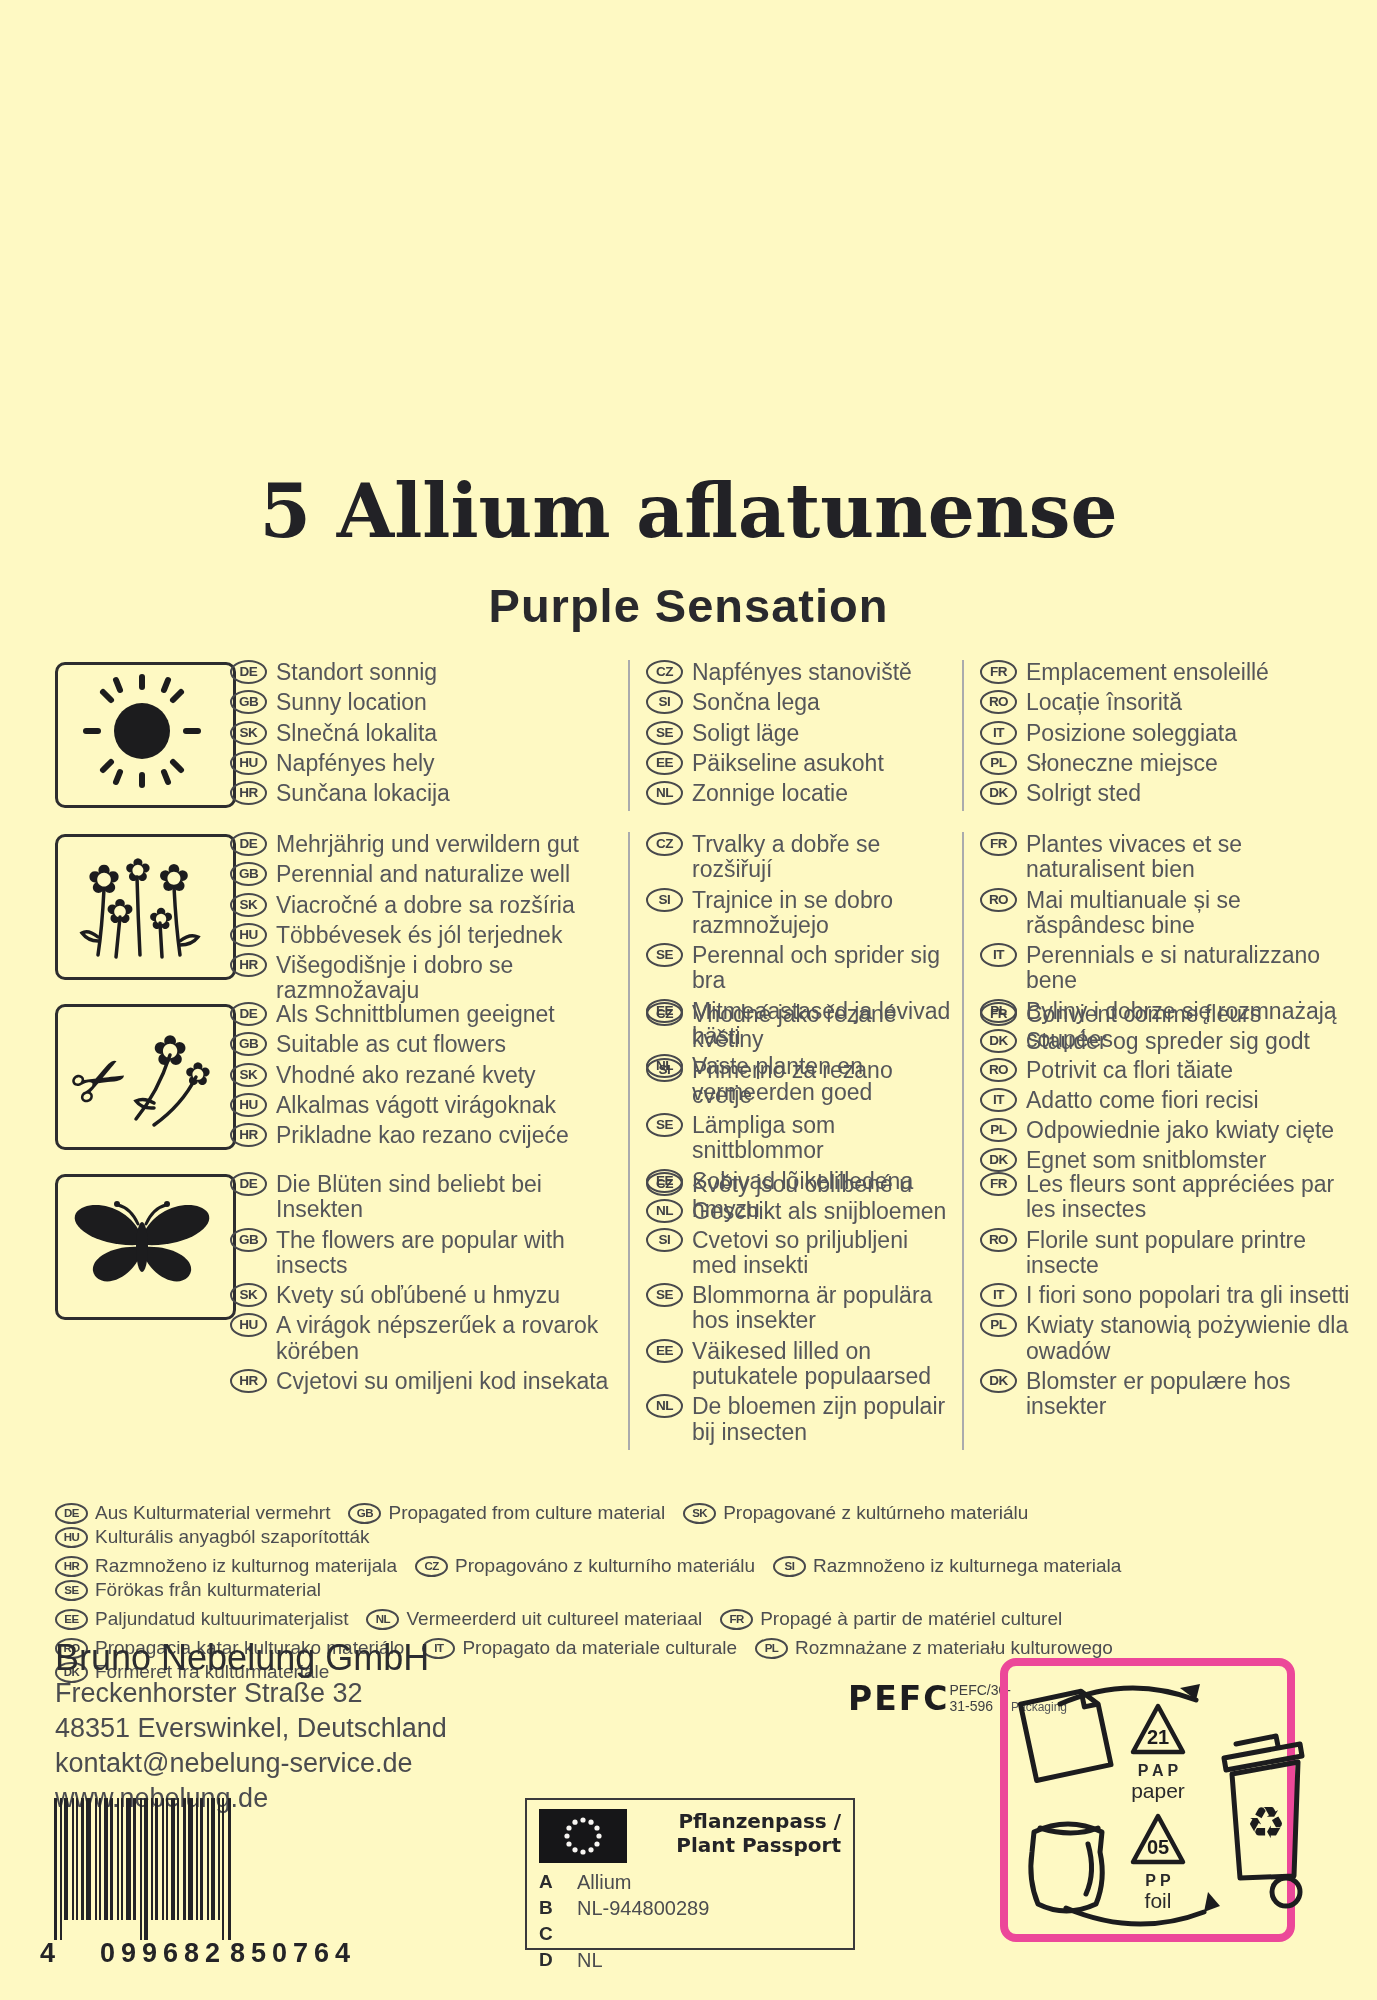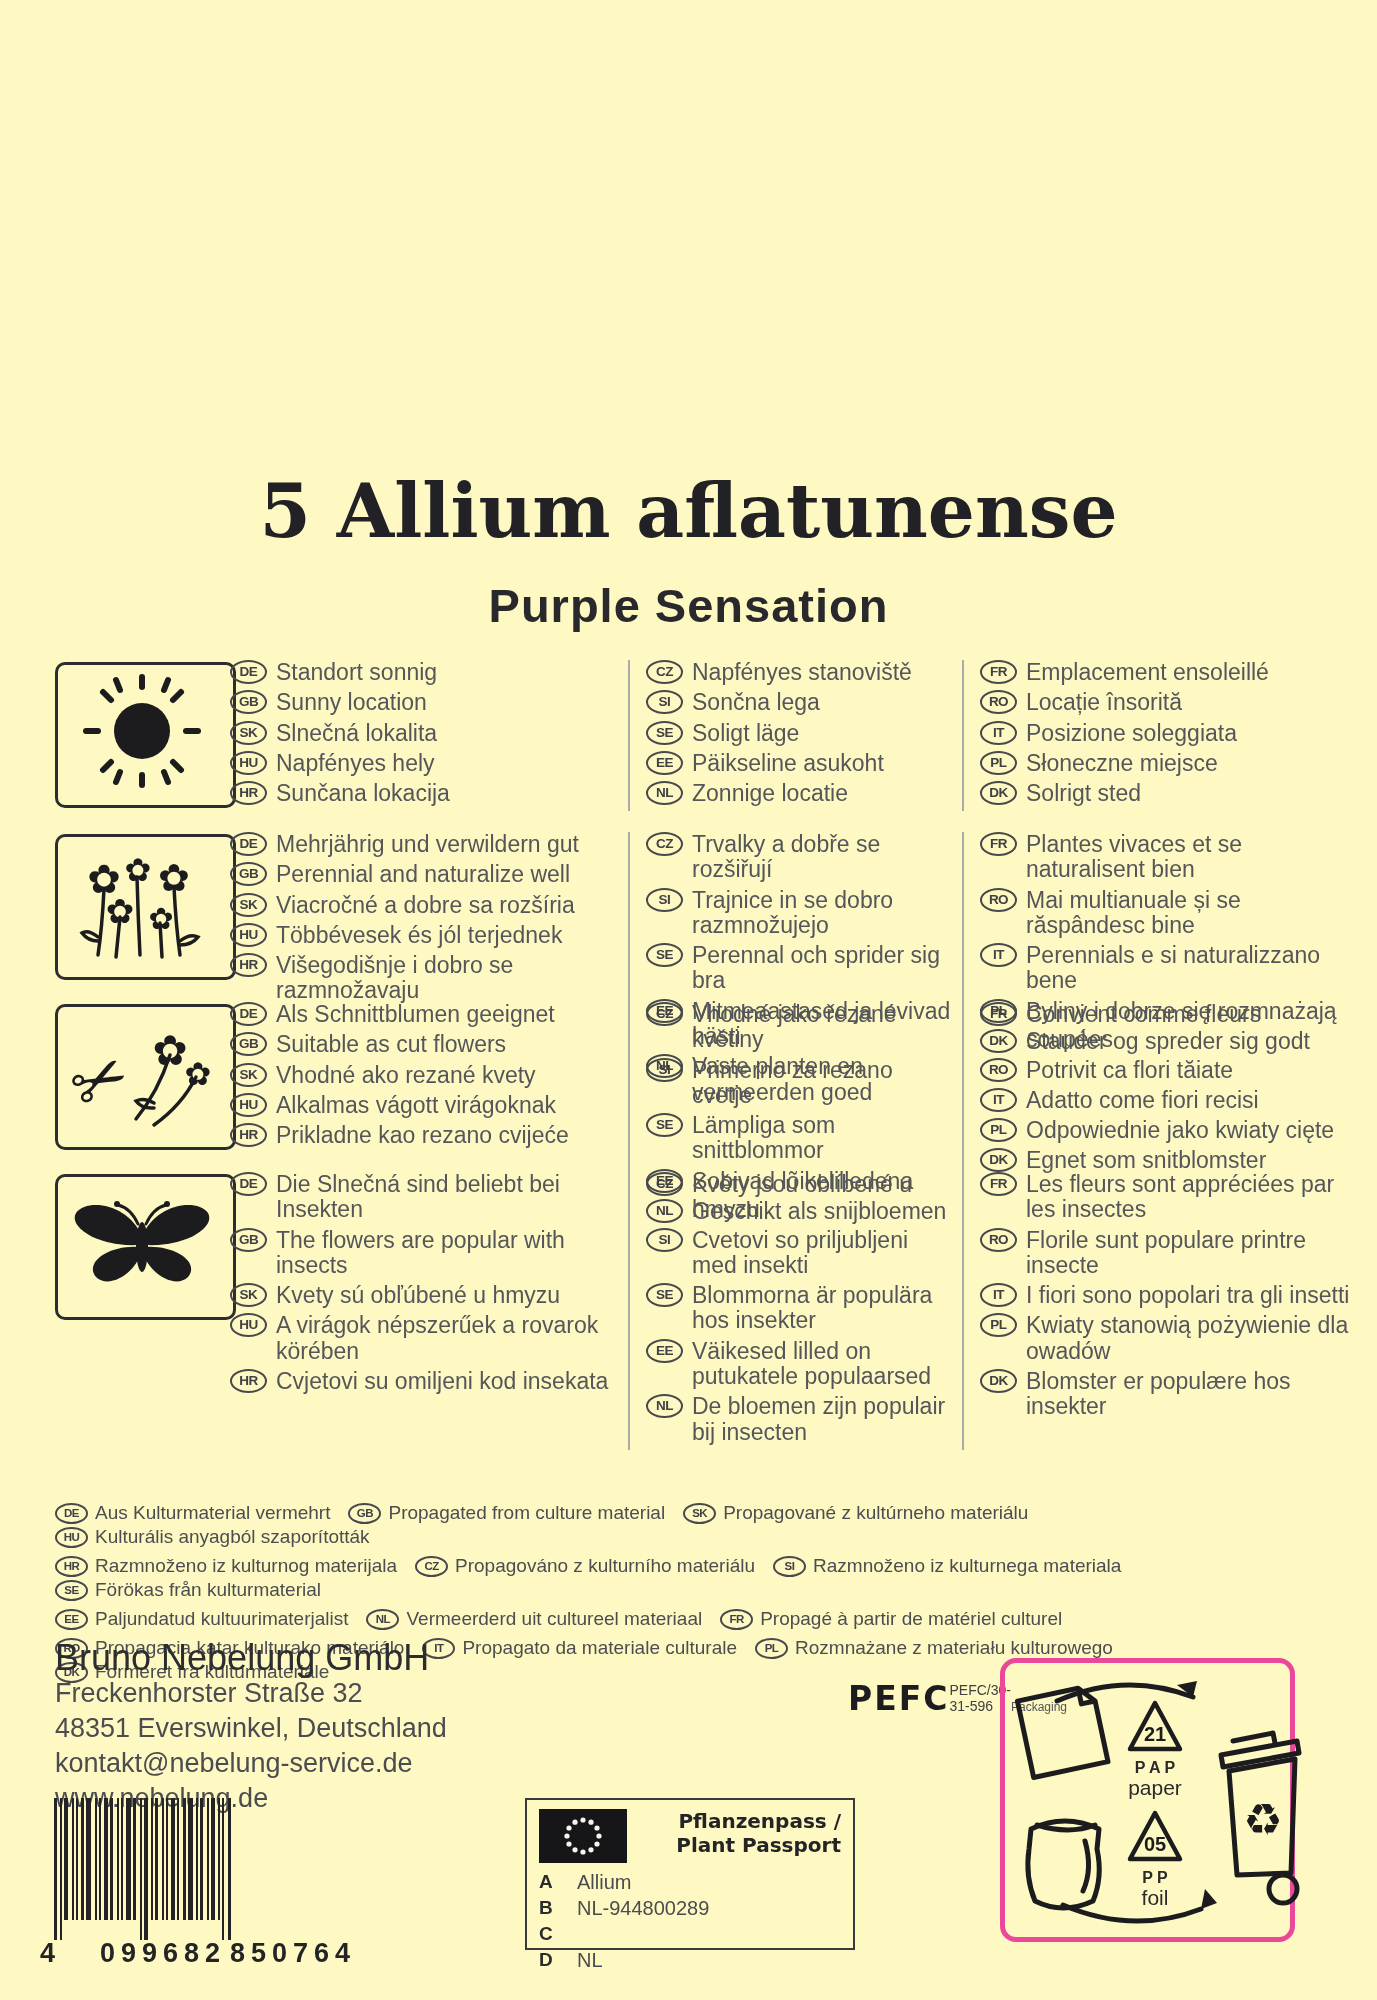--- a/index.html
+++ b/index.html
@@ -49,21 +49,21 @@
   .pp-label{width:20px;font-weight:bold;font-size:19px;color:#2b2c2e;}
   .pp-value{font-size:20px;color:#4b4c4f;}
   
   .pefc-col{position:absolute;left:848px;top:1638px;width:150px;display:flex;flex-direction:row;align-items:center;}
   .pefc-name{font-weight:bold;font-size:33px;letter-spacing:2px;color:#1d1d1f;margin-top:4px;
              font-family:"DejaVu Sans",sans-serif;}
   .pefc-cert{font-size:14px;color:#3f4042;margin-top:4px;}
   .pefc-caption{font-size:12px;color:#535456;margin-top:22px;}
   
   .recycle-box{position:absolute;left:1000px;top:1658px;width:295px;height:284px;
-               border:5px solid #ec4899;border-radius:16px;box-sizing:border-box;}
+               border:8px solid #ec4899;border-radius:16px;box-sizing:border-box;}
   svg text{font-family:"Liberation Sans",sans-serif;}
   .mono{font-family:"DejaVu Sans Mono",monospace;}
 </style>
 </head>
 <body>
 
 <div class="sheet">
 
   <div class="title-main">5 Allium aflatunense</div>
   <div class="title-sub">Purple Sensation</div>
@@ -349,21 +349,21 @@
           <path d="M88,47 C93,36 100,30 108,28"></path>
         </g>
         <circle cx="59" cy="27" r="3" fill="#1c1c1e"></circle>
           <circle cx="109" cy="27" r="3" fill="#1c1c1e"></circle>
       </svg>
     </div>
     <div class="cols">
         <div class="col col-0">
           <div class="entry">
             <span class="badge">DE</span>
-            <span class="entry-text">Die Slnečná sind beliebt bei Insekten</span>
+            <span class="entry-text">Die Blüten sind beliebt bei Insekten</span>
           </div>
           <div class="entry">
             <span class="badge">GB</span>
             <span class="entry-text">The flowers are popular with insects</span>
           </div>
           <div class="entry">
             <span class="badge">SK</span>
             <span class="entry-text">Kvety sú obľúbené u hmyzu</span>
           </div>
           <div class="entry">

